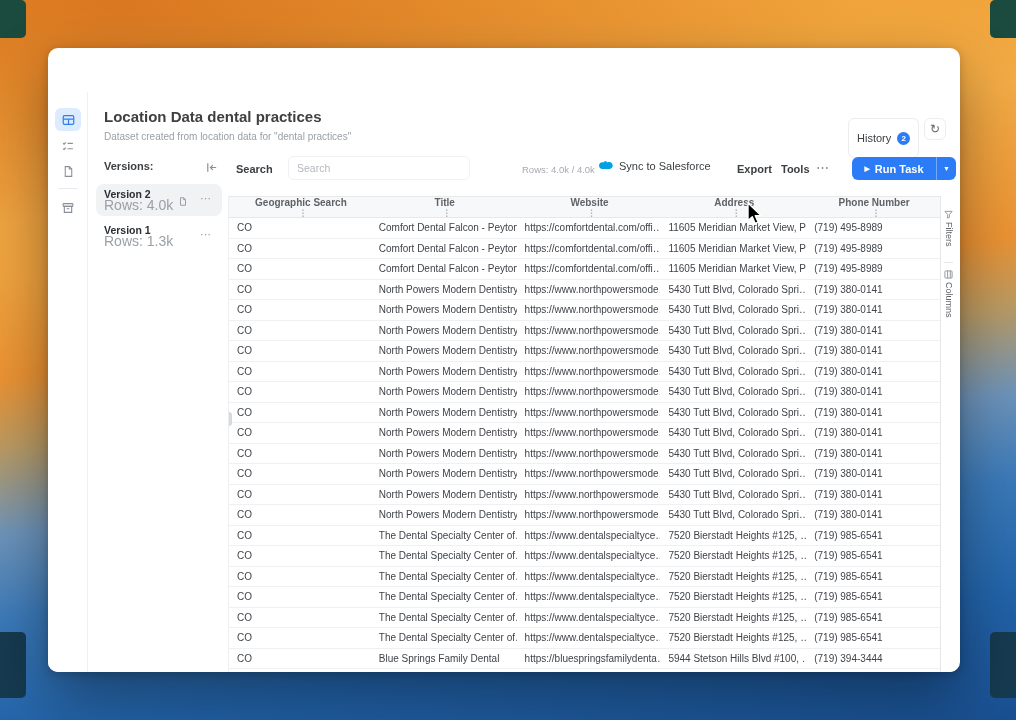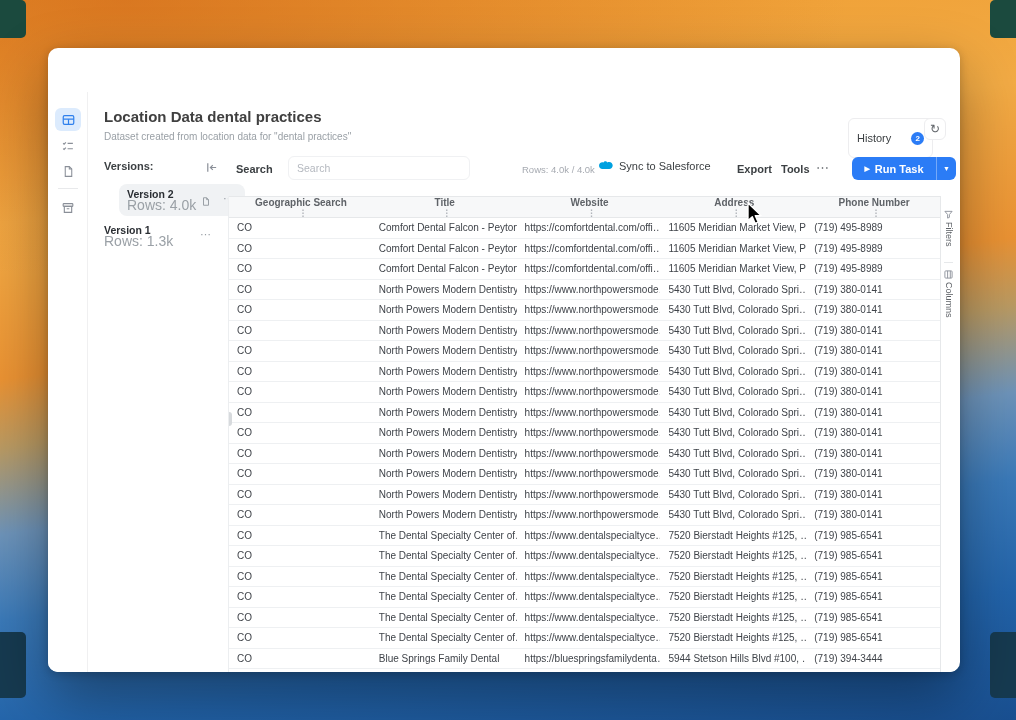--- a/index.html
+++ b/index.html
@@ -44,21 +44,21 @@
   .rail { position:absolute; left:0; top:44px; width:40px; height:580px; border-right:1px solid #f0f0f1; background:#fff; }
   .rail-icon { position:absolute; left:7px; width:26px; height:23px; border-radius:6px;
                display:flex; align-items:center; justify-content:center; }
   .rail-icon.selected { background:#dcebfd; }
   .rail-divider { position:absolute; left:10px; width:20px; height:1px; background:#e8e9eb; }
 
   
   .page-title { position:absolute; left:56px; top:60px; font-size:15px; font-weight:700; color:#404040; }
   .page-sub   { position:absolute; left:56px; top:83px; font-size:10px; color:#9aa0a6; }
   .history-btn { position:absolute; left:800px; top:70px; height:40px; padding:4px 8px; background:#fff;
-                 border:1px solid #ededef; border-radius:6px; display:flex; align-items:center; gap:20px;
+                 border:1px solid #ededef; border-radius:6px; display:flex; align-items:center; gap:6px;
                  font-size:11px; color:#3c4043; font-weight:500; }
   .history-badge { width:13px; height:13px; border-radius:50%; background:#2b7cf6; color:#fff;
                    font-size:8px; font-weight:700; display:flex; align-items:center; justify-content:center; }
   .refresh-btn { position:absolute; left:876px; top:70px; width:22px; height:22px; background:#fff;
                  border:1px solid #ededef; border-radius:6px; font-size:12px; color:#5f6368;
                  display:flex; align-items:center; justify-content:center; }
 
   
   .versions-head { position:absolute; left:56px; top:112px; font-size:11px; font-weight:700; color:#3c4043; }
   .collapse-btn { position:absolute; left:154px; top:110px; width:18px; height:18px;
@@ -165,21 +165,21 @@
     </div>
     <div class="refresh-btn">↻</div>
 
     <div class="versions-head">Versions:</div>
     <div class="collapse-btn">
       <svg width="13" height="13" viewBox="0 0 14 14" fill="none" stroke="#8a8f98" stroke-width="1.3">
         <line x1="3" y1="2.5" x2="3" y2="11.5"></line>
           <path d="M12 7H5.8M8.4 4.4L5.8 7l2.6 2.6"></path>
       </svg>
     </div>
-    <div class="version-item selected" style="top:136px;margin-left:23px;">
+    <div class="version-item selected" style="top:136px;">
       <div class="v-name">Version 2</div>
       <div class="v-rows">Rows: 4.0k</div>
       <div class="v-doc">
         <svg width="10" height="11" viewBox="0 0 16 16" fill="none" stroke="#9aa0a6" stroke-width="1.6">
             <path d="M4 2h5l3 3v9H4z"></path>
             <path d="M9 2v3h3"></path>
           </svg>
       </div>
       <div class="v-kebab">⋯</div>
     </div>

